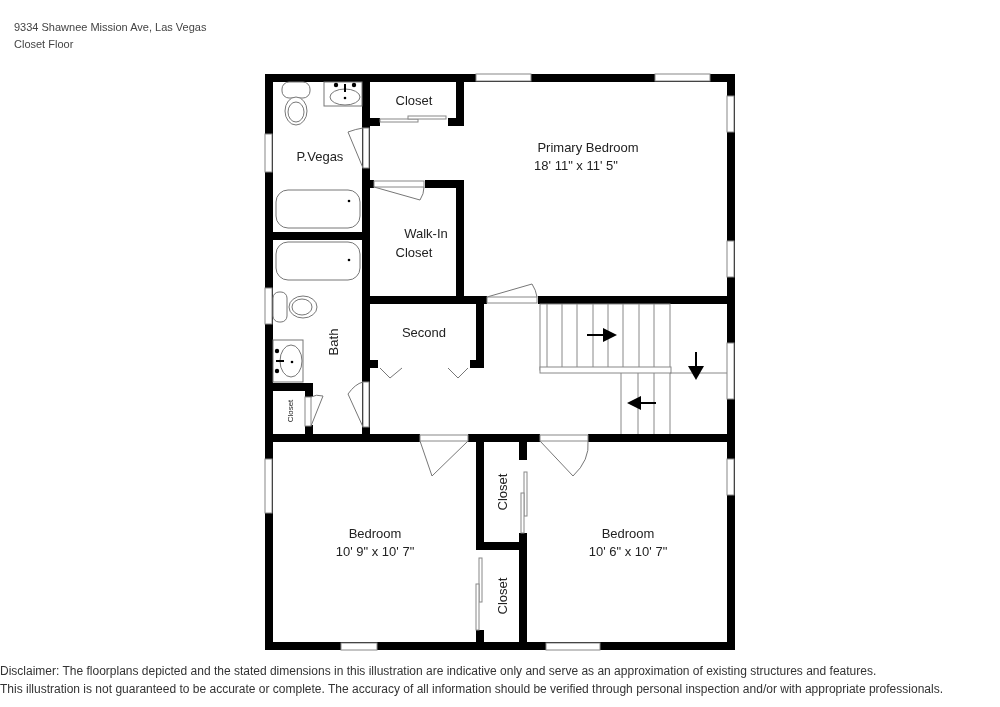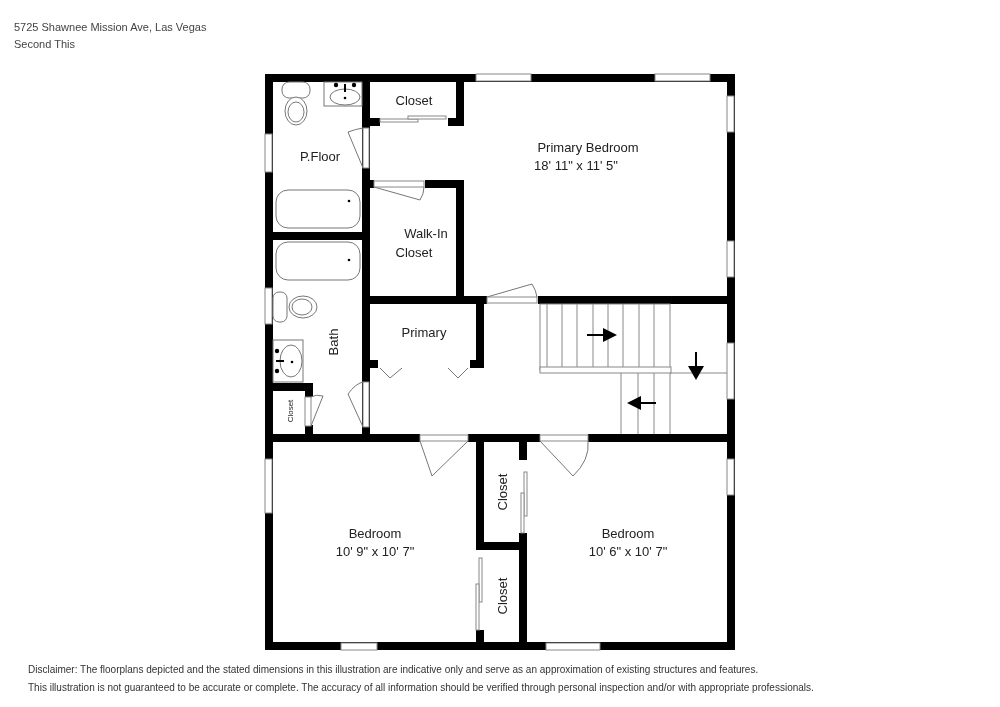--- a/index.html
+++ b/index.html
@@ -2,27 +2,27 @@
 <html><head>
 <meta charset="utf-8">
 <style>
   html,body{margin:0;padding:0;background:#fff;}
   body{width:1000px;height:707px;position:relative;overflow:hidden;font-family:"Liberation Sans",sans-serif;color:#333;}
   .hdr{position:absolute;left:14px;font-size:11px;color:#444;}
   .plan{position:absolute;left:0;top:0;}
   .lbl{position:absolute;font-size:13px;color:#222;text-align:center;white-space:nowrap;line-height:18px;}
   .lbl.small{font-size:8px;}
   .rot{transform:rotate(-90deg);transform-origin:center center;}
-  .disc{position:absolute;left:28px;font-size:10px;color:#333;white-space:nowrap;}
+  .disc{position:absolute;left:0;font-size:12px;color:#333;white-space:nowrap;}
 </style>
 </head>
 <body>
 
-<div class="hdr" style="top:21px;">5725 Shawnee Mission Ave, Las Vegas</div>
-<div class="hdr" style="top:38px;">Second This</div>
+<div class="hdr" style="top:21px;">9334 Shawnee Mission Ave, Las Vegas</div>
+<div class="hdr" style="top:38px;">Closet Floor</div>
 
 <svg class="plan" width="1000" height="707" viewBox="0 0 1000 707">
   <g fill="#000">
 
     <rect x="265" y="74" width="470" height="8"></rect>
     <rect x="265" y="642" width="470" height="8"></rect>
     <rect x="265" y="74" width="8" height="576"></rect>
     <rect x="727" y="74" width="8" height="576"></rect>
 
     <rect x="362" y="74" width="8" height="364"></rect>
@@ -155,24 +155,24 @@
     <line x1="696" y1="352" x2="696" y2="368"></line>
     <polygon points="688,366 704,366 696,380" stroke="none"></polygon>
     <line x1="656" y1="403" x2="640" y2="403"></line>
     <polygon points="641,396 627,403 641,410" stroke="none"></polygon>
   </g>
 </svg>
 
 <div class="lbl" style="left:508px;top:139px;width:160px;">Primary Bedroom</div>
 <div class="lbl" style="left:496px;top:157px;width:160px;">18' 11" x 11' 5"</div>
 <div class="lbl" style="left:380px;top:92px;width:68px;">Closet</div>
-<div class="lbl" style="left:280px;top:148px;width:80px;">P.Floor</div>
+<div class="lbl" style="left:280px;top:148px;width:80px;">P.Vegas</div>
 <div class="lbl" style="left:386px;top:225px;width:80px;">Walk-In</div>
 <div class="lbl" style="left:374px;top:244px;width:80px;">Closet</div>
-<div class="lbl" style="left:384px;top:324px;width:80px;">Primary</div>
+<div class="lbl" style="left:384px;top:324px;width:80px;">Second</div>
 <div class="lbl rot" style="left:304px;top:333px;width:60px;">Bath</div>
 <div class="lbl small rot" style="left:266px;top:402px;width:50px;">Closet</div>
 <div class="lbl" style="left:295px;top:525px;width:160px;">Bedroom</div>
 <div class="lbl" style="left:295px;top:543px;width:160px;">10' 9" x 10' 7"</div>
 <div class="lbl" style="left:548px;top:525px;width:160px;">Bedroom</div>
 <div class="lbl" style="left:548px;top:543px;width:160px;">10' 6" x 10' 7"</div>
 <div class="lbl rot" style="left:473px;top:483px;width:60px;">Closet</div>
 <div class="lbl rot" style="left:473px;top:587px;width:60px;">Closet</div>
 
 <div class="disc" style="top:664px;">Disclaimer: The floorplans depicted and the stated dimensions in this illustration are indicative only and serve as an approximation of existing structures and features.</div>

